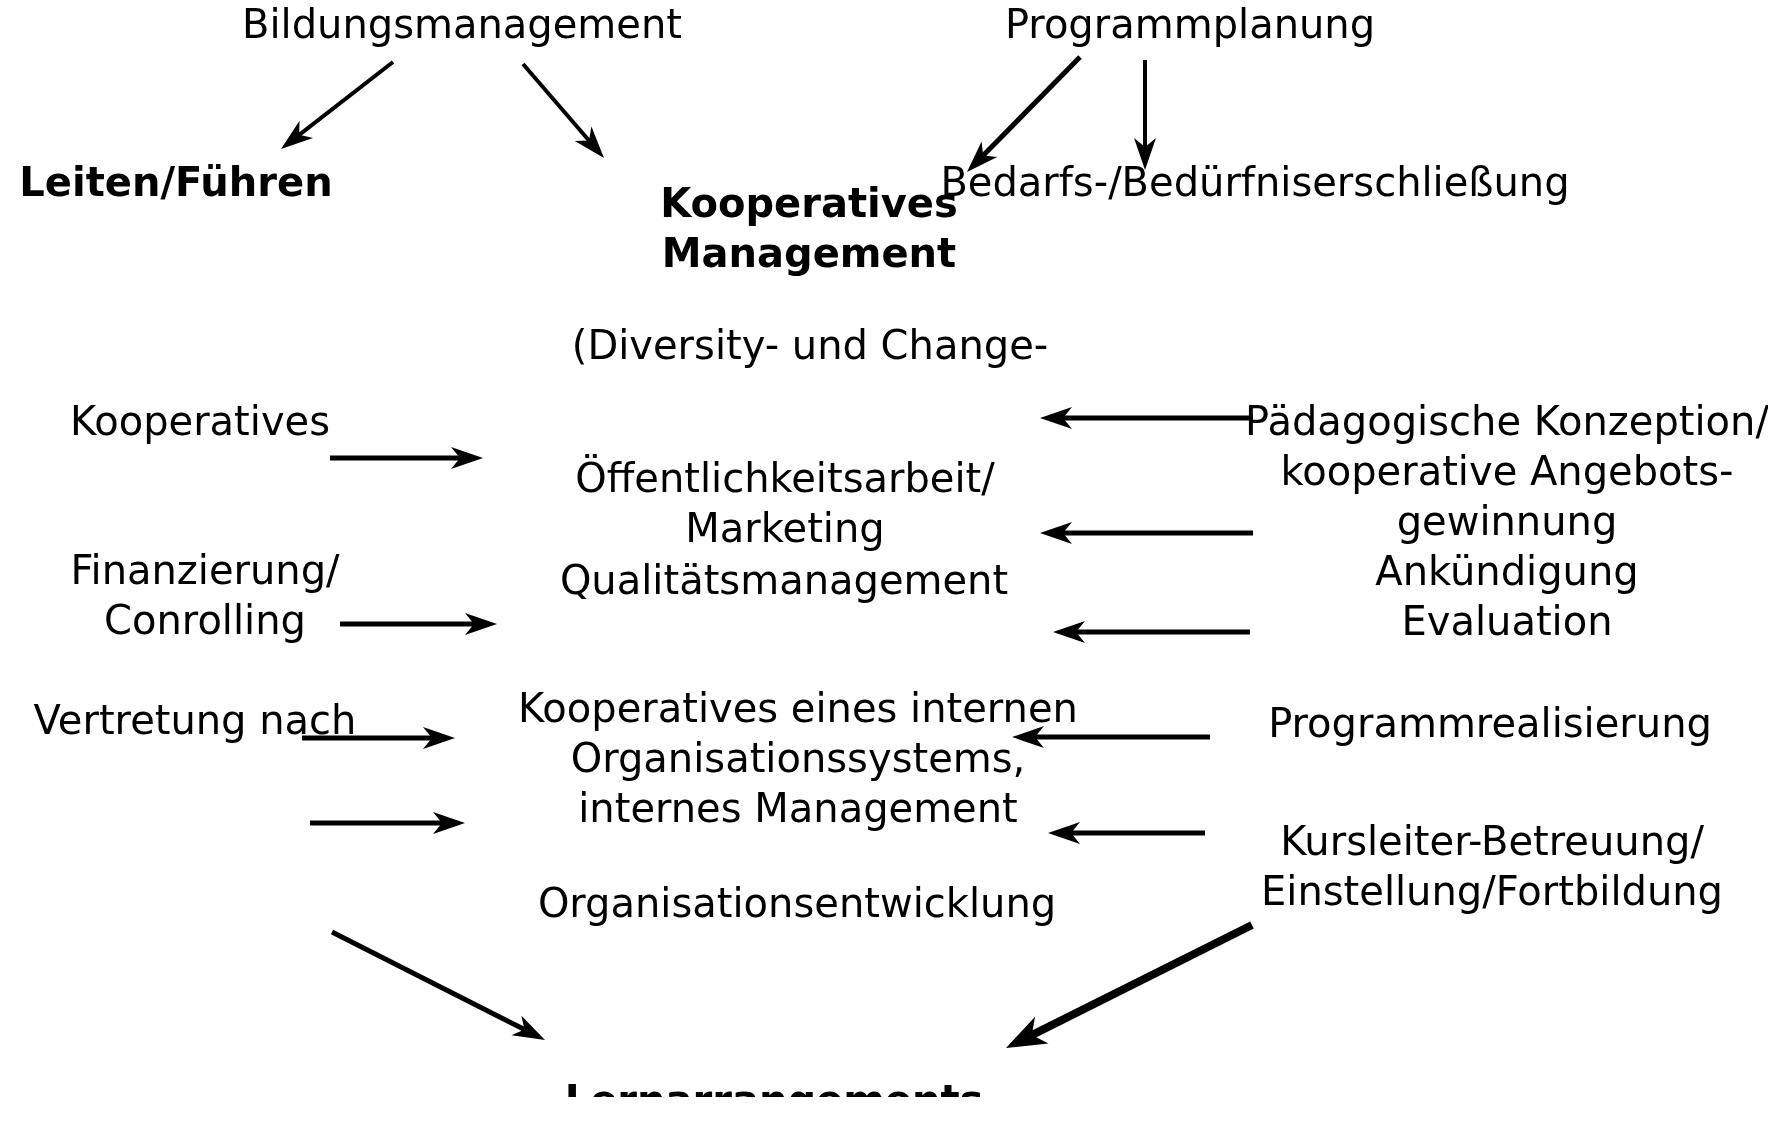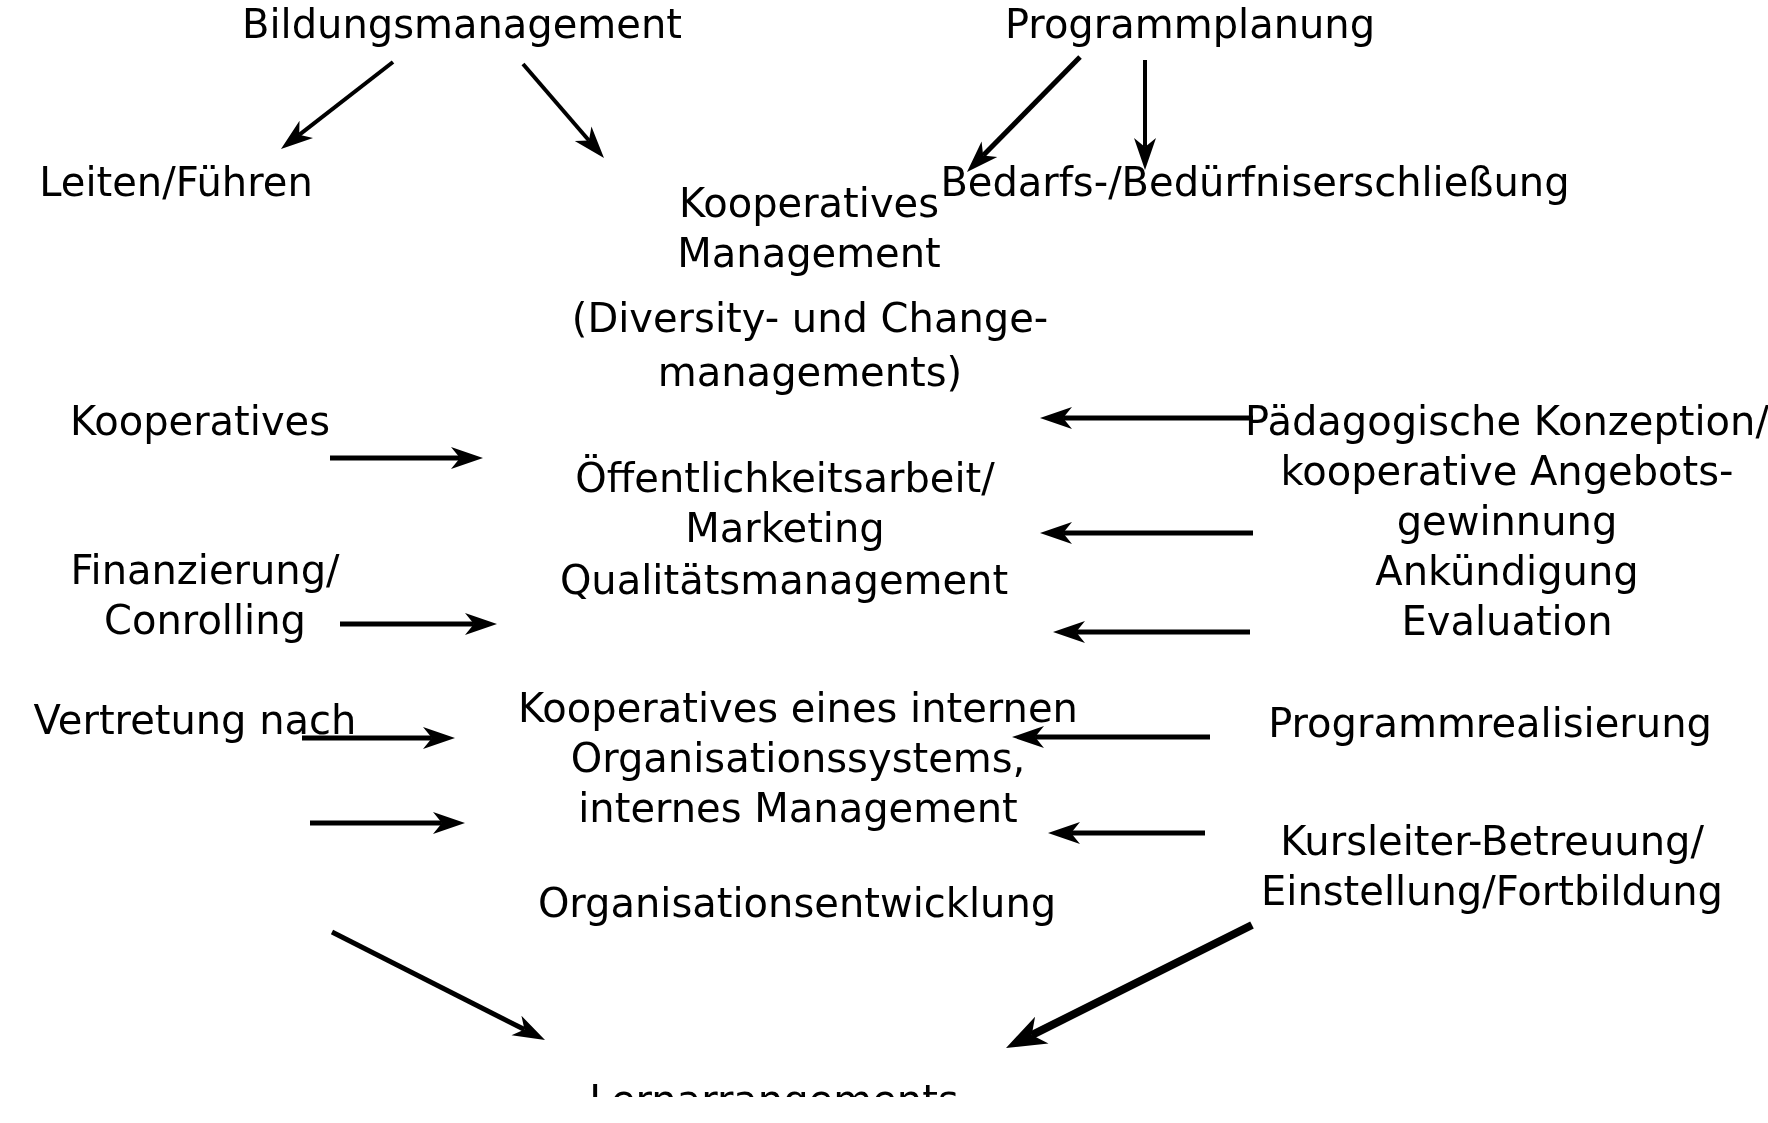--- a/index.html
+++ b/index.html
@@ -15,21 +15,21 @@
   #arrows{position:absolute;left:0;top:0;width:1768px;height:1123px;}
   .node{
     position:absolute;
     transform:translate(-50%,-50%);
     text-align:center;
     white-space:nowrap;
     font-size:40px;
     line-height:50px;
     color:#000;
   }
-  .node.bold{font-weight:normal;}
+  .node.bold{font-weight:bold;}
   .node.lh54{line-height:54px;}
   .node span{display:block;}
 </style>
 </head>
 <body>
 
 <div id="canvas">
 
   <svg id="arrows" viewBox="0 0 1768 1123" xmlns="http://www.w3.org/2000/svg">
       <line x1="393" y1="62" x2="299.19541940835467" y2="134.86605813815305" stroke="#000000" stroke-width="4"></line>
@@ -72,21 +72,20 @@
 
   <div class="node bold" style="left:809px;top:228px">
     <span>Kooperatives</span>
     <span>Management</span>
   </div>
 
   <div class="node" style="left:1255px;top:182px">Bedarfs-/Bedürfniserschließung</div>
 
   <div class="node lh54" style="left:810px;top:345px">
     <span>(Diversity- und Change-</span>
-    <span>managements)</span>
   </div>
 
   <div class="node" style="left:200px;top:421px">Kooperatives</div>
 
   <div class="node" style="left:1507px;top:521px">
     <span>Pädagogische Konzeption/</span>
     <span>kooperative Angebots-</span>
     <span>gewinnung</span>
     <span>Ankündigung</span>
     <span>Evaluation</span>

